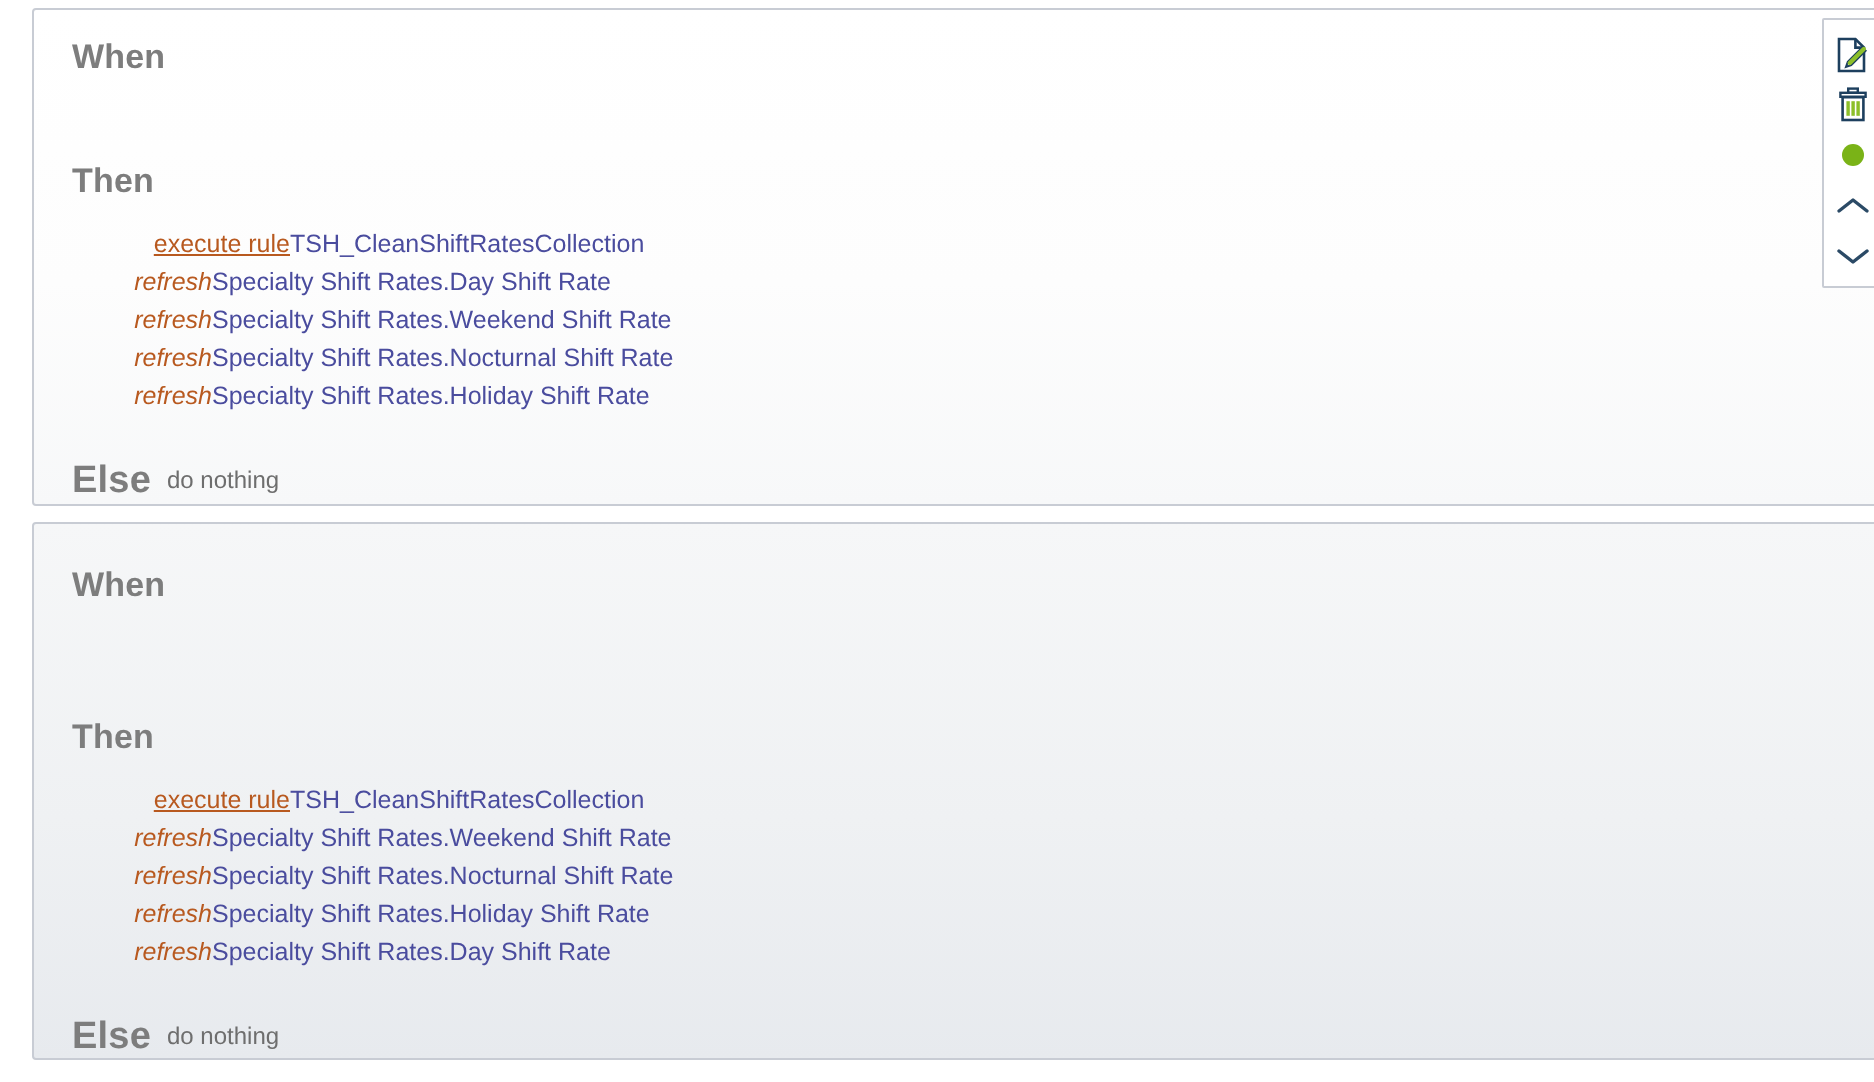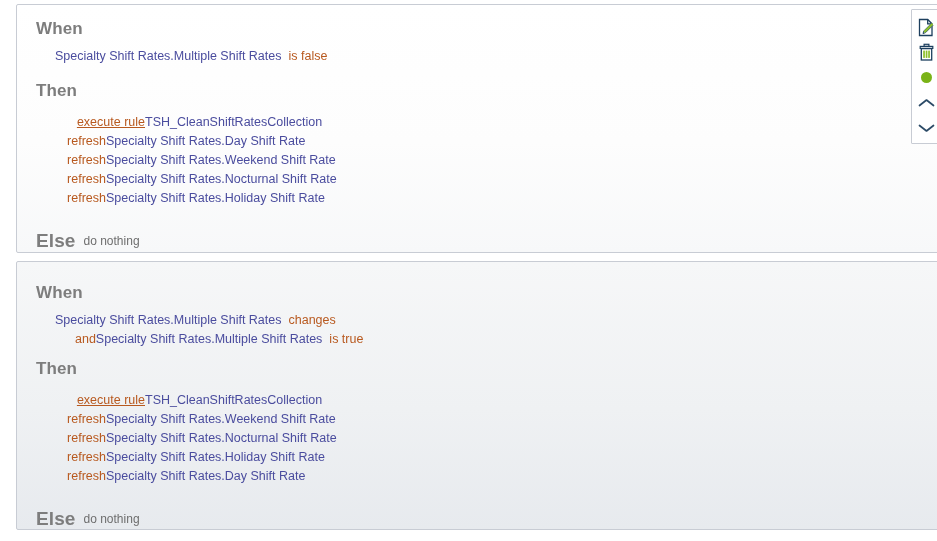--- a/index.html
+++ b/index.html
@@ -71,21 +71,21 @@
   .act-line .verb {
     display: inline-block;
     color: #b8591f;
   }
   .act-line .target {
     display: inline-block;
     color: #4a4c9e;
   }
 
   .act-line.exec .verb { width: 90px; text-decoration: underline; }
-  .act-line.refresh .verb { width: 51px; }
+  .act-line.refresh .verb { width: 51px; font-style: italic; }
 
   .else-row {
     position: absolute;
     left: 19px;
     white-space: nowrap;
   }
   .else-label {
     font-size: 19px;
     font-weight: 600;
     color: #7d7d7d;
@@ -134,23 +134,20 @@
 </style>
 </head>
 <body>
 
 <div class="rules-root">
 
   <div class="rule-card card-1">
 
     <div class="section-head" style="top:14px;">When</div>
 
-    <div class="cond-line" style="left:38px; top:44px;">
-      <span class="tok-blue">Specialty Shift Rates.Multiple Shift Rates</span><span class="tok-orange">is false</span>
-    </div>
 
     <div class="section-head" style="top:76px;">Then</div>
 
     <div class="act-line exec" style="left:38px; top:110px;">
       <span class="verb">execute rule</span><span class="target">TSH_CleanShiftRatesCollection</span>
     </div>
 
     <div class="act-line refresh" style="left:38px; top:129px;">
       <span class="verb">refresh</span><span class="target">Specialty Shift Rates.Day Shift Rate</span>
     </div>
@@ -217,27 +214,21 @@
         </span>
       </div>
 
     </div>
   </div>
 
   <div class="rule-card card-2">
 
     <div class="section-head" style="top:21px;">When</div>
 
-    <div class="cond-line" style="left:38px; top:51px;">
-      <span class="tok-blue">Specialty Shift Rates.Multiple Shift Rates</span><span class="tok-orange">changes</span>
-    </div>
-
-    <div class="cond-line and-line" style="left:58px; top:70px;">
-      <span class="tok-orange lead">and</span><span class="tok-blue">Specialty Shift Rates.Multiple Shift Rates</span><span class="tok-orange">is true</span>
-    </div>
+
 
     <div class="section-head" style="top: 97px;">Then</div>
 
     <div class="act-line exec" style="left: 38px; top: 131px;">
       <span class="verb">execute rule</span><span class="target">TSH_CleanShiftRatesCollection</span>
     </div>
 
     <div class="act-line refresh" style="left: 38px; top: 150px;">
       <span class="verb">refresh</span><span class="target">Specialty Shift Rates.Weekend Shift Rate</span>
     </div>

